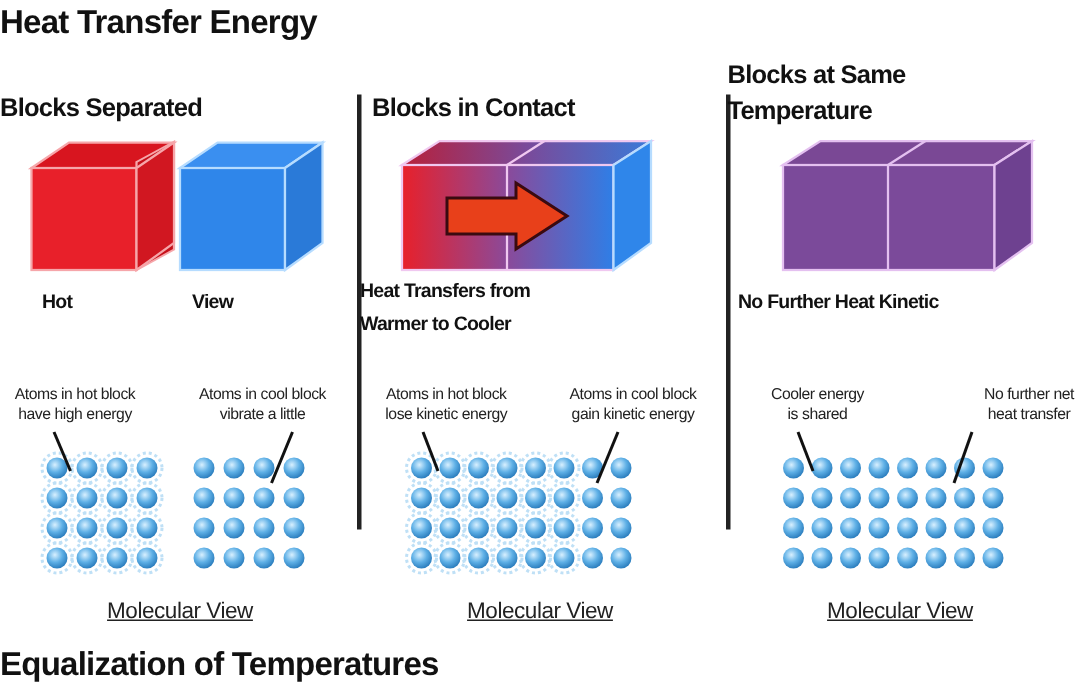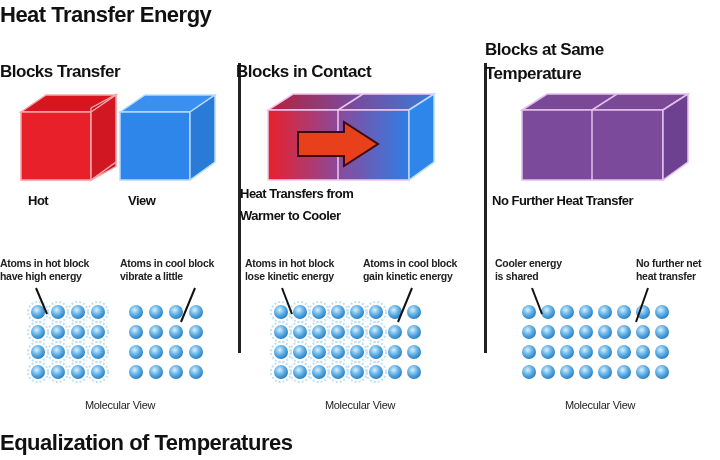--- a/index.html
+++ b/index.html
@@ -2,36 +2,36 @@
 <html><head>
 <meta charset="utf-8">
 <style>
   html,body{margin:0;padding:0;background:#fff;}
   body{width:720px;height:460px;position:relative;overflow:hidden;font-family:"Liberation Sans","DejaVu Sans",sans-serif;color:#111;}
   .abs{position:absolute;}
   .title{font-weight:bold;text-align:left;letter-spacing:-0.5px;}
   .h1{font-size:22px;}
   .h2{font-size:17px;}
   .h3{font-size:13px;}
-  .note{font-size:10.5px;line-height:13px;color:#222;letter-spacing:-0.3px;font-weight:bold;}
-  .mv{font-size:11px;text-align:center;color:#222;letter-spacing:-0.3px;}
+  .note{font-size:10.5px;text-align:center;line-height:13px;color:#222;letter-spacing:-0.3px;}
+  .mv{font-size:15px;text-align:center;color:#222;letter-spacing:-0.3px;text-decoration:underline;}
   .divider{position:absolute;width:3px;background:#222;}
   svg{position:absolute;overflow:visible;}
 </style>
 </head>
 <body>
 
 <style>.pre{white-space:pre-line;}</style>
 
 <div class="abs title h1" style="left:0;top:2px;width:720px;">Heat Transfer Energy</div>
 
 <div class="divider" style="left:238px;top:63px;height:290px;"></div>
 <div class="divider" style="left:484px;top:63px;height:290px;"></div>
 
-<div class="abs title h2" style="left:0;top:62px;width:240px;">Blocks Transfer</div>
+<div class="abs title h2" style="left:0;top:62px;width:240px;">Blocks Separated</div>
 
 <svg width="120" height="100" style="left:18px;top:92px;">
   <polygon points="3,20 28,3 98,3 73,20" fill="#d8151f" stroke="#f6a6aa" stroke-width="1.5"></polygon>
   <polygon points="73,20 98,3 98,93 73,110" fill="#c6101a" stroke="#f6a6aa" stroke-width="1.5" transform="scale(1,0.8)"></polygon>
   <rect x="3" y="20" width="70" height="68" fill="#e8202a" stroke="#f6a6aa" stroke-width="1.5"></rect>
   <polygon points="73,20 98,3 98,70 73,88" fill="#d11721" stroke="#f6a6aa" stroke-width="1.5"></polygon>
 </svg>
 <svg width="120" height="100" style="left:117px;top:92px;">
   <polygon points="3,20 28,3 98,3 73,20" fill="#3a8ff0" stroke="#b6dcff" stroke-width="1.5"></polygon>
   <rect x="3" y="20" width="70" height="68" fill="#2f86ea" stroke="#b6dcff" stroke-width="1.5"></rect>
@@ -103,21 +103,21 @@
       <circle cx="156" cy="92" r="7" fill="url(#atom)"></circle>
       <circle cx="176" cy="92" r="7" fill="url(#atom)"></circle>
       <circle cx="196" cy="92" r="7" fill="url(#atom)"></circle>
     </g>
   <line x1="36" y1="8" x2="47" y2="34" stroke="#111" stroke-width="2"></line>
   <line x1="195" y1="8" x2="181" y2="42" stroke="#111" stroke-width="2"></line>
 </svg>
 
 <div class="abs mv" style="left:40px;top:399px;width:160px;">Molecular View</div>
 
-<div class="abs title h2" style="left:236px;top:62px;width:245px;">Blocks in Contact</div>
+<div class="abs title h2" style="left:248px;top:62px;width:245px;">Blocks in Contact</div>
 
 <svg width="170" height="100" style="left:266px;top:92px;">
   <defs>
     <linearGradient id="contactGrad" x1="0" x2="1" y1="0" y2="0">
       <stop offset="0%" stop-color="#e8202a"></stop>
       <stop offset="50%" stop-color="#8a4a9a"></stop>
       <stop offset="100%" stop-color="#2f7ee6"></stop>
     </linearGradient>
     <linearGradient id="contactTop" x1="0" x2="1" y1="0" y2="0">
       <stop offset="0%" stop-color="#b8203a"></stop>
@@ -210,21 +210,21 @@
 Temperature</div>
 
 <svg width="170" height="100" style="left:520px;top:92px;">
   <polygon points="2,18 27,2 168,2 143,18" fill="#7a4895" stroke="#e4c0f0" stroke-width="1.5"></polygon>
   <rect x="2" y="18" width="141" height="70" fill="#7b4a9a" stroke="#e4c0f0" stroke-width="1.5"></rect>
   <polygon points="143,18 168,2 168,70 143,88" fill="#6e4190" stroke="#e4c0f0" stroke-width="1.5"></polygon>
   <line x1="72" y1="18" x2="72" y2="88" stroke="#e4c0f0" stroke-width="1.5"></line>
   <line x1="72" y1="18" x2="97" y2="2" stroke="#e4c0f0" stroke-width="1.5"></line>
 </svg>
 
-<div class="abs title h3" style="left:492px;top:193px;width:228px;">No Further Heat Transfer</div>
+<div class="abs title h3" style="left:492px;top:193px;width:228px;">No Further Heat Kinetic</div>
 
 <div class="abs note pre" style="left:495px;top:257px;width:100px;">Cooler energy
 is shared</div>
 <div class="abs note pre" style="left:636px;top:257px;width:100px;">No further net
 heat transfer</div>
 
 <svg width="240" height="110" style="left:485px;top:280px;">
   <g id="g3">
       <circle cx="44" cy="32" r="7" fill="url(#atom)"></circle>
       <circle cx="63" cy="32" r="7" fill="url(#atom)"></circle>

